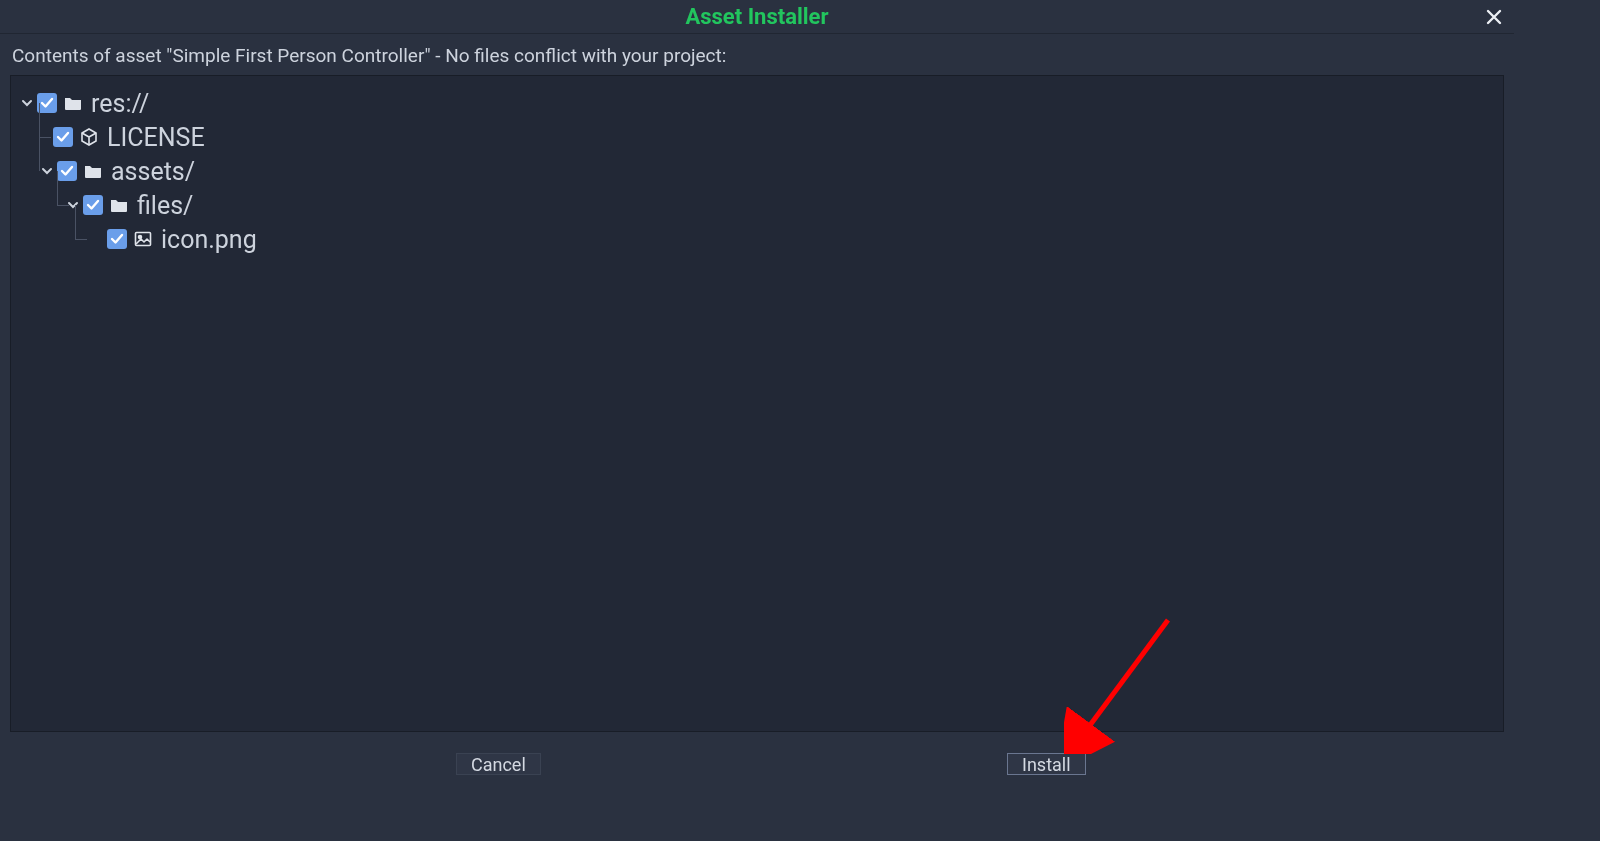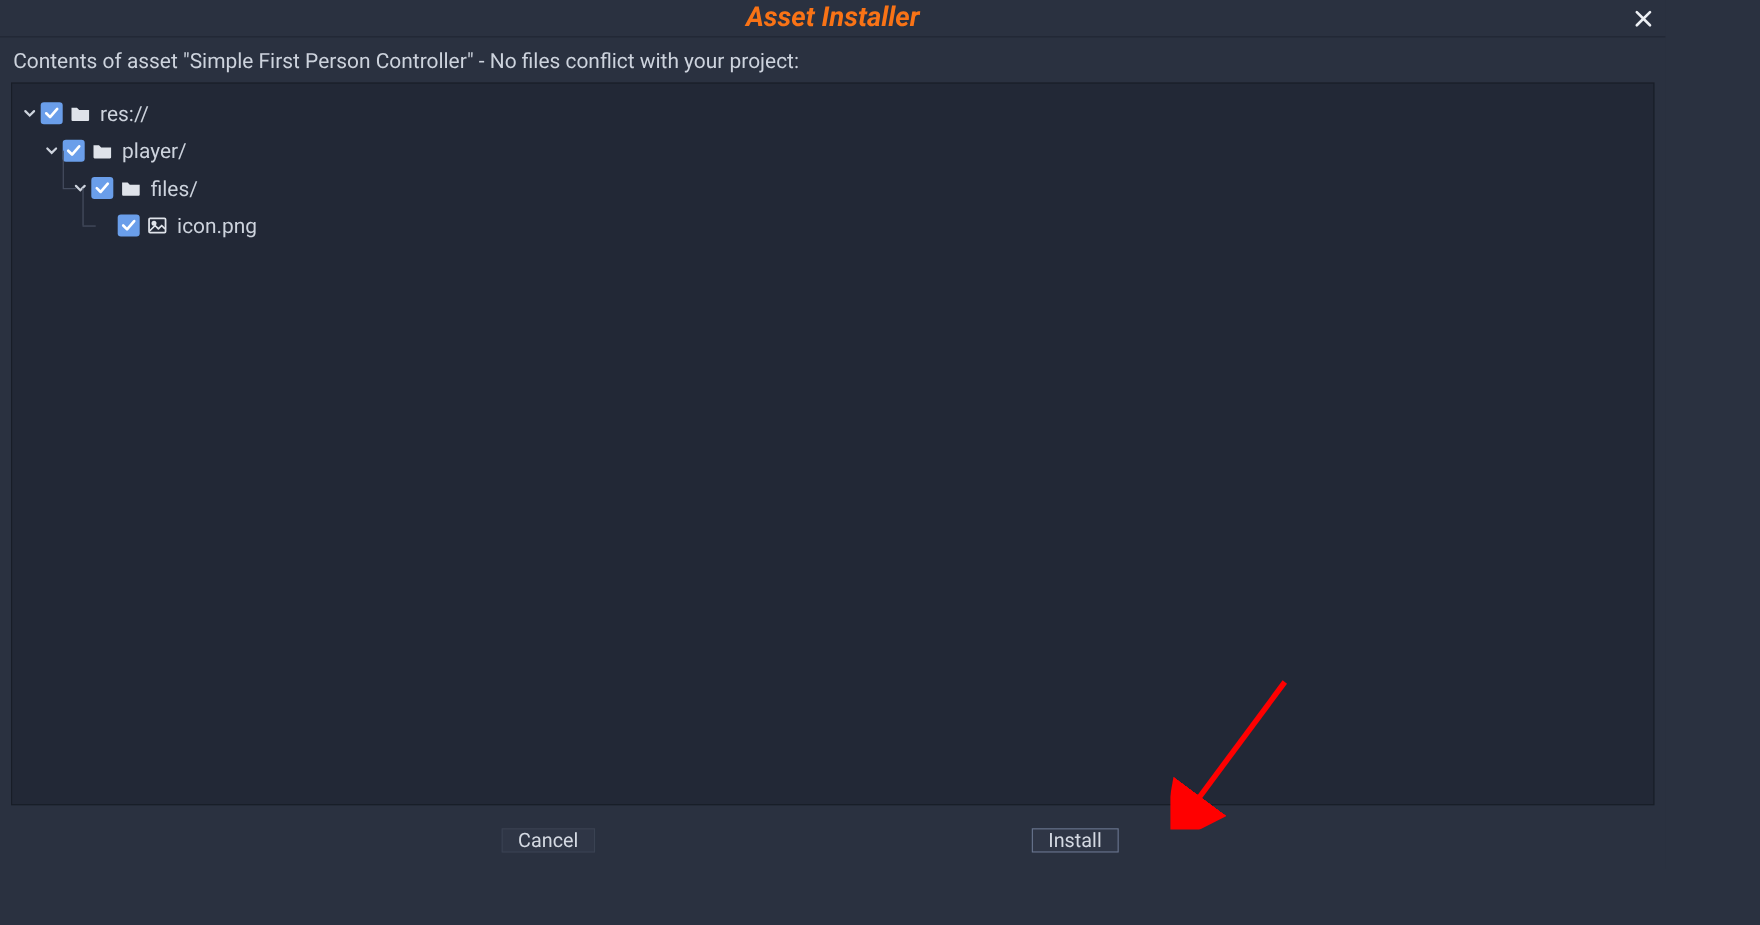--- a/index.html
+++ b/index.html
@@ -22,24 +22,23 @@
   }
   .titlebar {
     height: 34px;
     position: relative;
     display: flex;
     align-items: center;
     justify-content: center;
     border-bottom: 1px solid #202632;
   }
   .title {
-    font-size: 25px;
+    font-size: 22px;
     font-weight: 700;
-    color: #f97316;
-    font-style: italic;
+    color: #22c55e;
   }
   .close-btn {
     position: absolute;
     right: 8px; top: 5px;
     width: 24px; height: 24px;
     display: flex; align-items: center; justify-content: center;
     cursor: pointer;
     color: #eceff4;
   }
   .subtitle {
@@ -52,21 +51,21 @@
     flex: 1;
     border: 1px solid #181d27;
     background: #222836;
     padding: 10px 6px;
     overflow: auto;
   }
   .tree-row {
     display: flex;
     align-items: center;
     height: 34px;
-    font-size: 19px;
+    font-size: 25px;
     color: #cdd3dd;
     white-space: nowrap;
   }
   .ind { display:inline-block; height:1px; }
   .expander {
     width: 16px; height: 16px;
     display: inline-flex; align-items:center; justify-content:center;
     margin-right: 2px;
     cursor: pointer;
     color: #cdd3dd;
@@ -105,21 +104,21 @@
     font-size: 18px;
     display: inline-flex;
     align-items: center;
     justify-content: center;
     cursor: pointer;
   }
   .btn.install {
     border: 1px solid #6a7690;
   }
   .cancel-pos { position:absolute; left: 456px; }
-  .install-pos { position:absolute; left: 938px; }
+  .install-pos { position:absolute; left: 1007px; }
 
   
   .arrow-anno {
     position: absolute;
     left: 1064px;
     top: 614px;
     pointer-events: none;
   }
 
   
@@ -172,39 +171,55 @@
       </span>
       <span class="file-icon">
         <svg width="18" height="18" viewBox="0 0 18 18">
             <path d="M1 4 h5 l2 2 h9 v9 a1 1 0 0 1 -1 1 H2 a1 1 0 0 1 -1 -1 Z" fill="currentColor"></path>
           </svg>
       </span>
       <span>res://</span>
     </div>
 
 
+    <div class="tree-row">
+      <span class="ind" style="width:22px"></span>
+      <span class="connector mid" style="width:14px;height:34px;display:inline-block"></span>
+      <span class="checkbox">
+        <svg width="14" height="14" viewBox="0 0 14 14">
+            <path d="M2 7 L5.5 10.5 L12 3" stroke="#fff" stroke-width="2.4" fill="none" stroke-linecap="round" stroke-linejoin="round"></path>
+          </svg>
+      </span>
+      <span class="file-icon">
+        <svg width="18" height="18" viewBox="0 0 18 18" fill="none" stroke="currentColor" stroke-width="1.6">
+            <path d="M9 1 L16 5 V13 L9 17 L2 13 V5 Z"></path>
+            <path d="M2 5 L9 9 L16 5 M9 9 V17"></path>
+          </svg>
+      </span>
+      <span>LICENSE</span>
+    </div>
 
     <div class="tree-row">
       <span class="ind" style="width:22px"></span>
       <span class="expander">
         <svg width="12" height="12" viewBox="0 0 12 12">
             <path d="M2 4 L6 8 L10 4" stroke="currentColor" stroke-width="2" fill="none" stroke-linecap="round"></path>
           </svg>
       </span>
       <span class="checkbox">
         <svg width="14" height="14" viewBox="0 0 14 14">
             <path d="M2 7 L5.5 10.5 L12 3" stroke="#fff" stroke-width="2.4" fill="none" stroke-linecap="round" stroke-linejoin="round"></path>
           </svg>
       </span>
       <span class="file-icon">
         <svg width="18" height="18" viewBox="0 0 18 18">
             <path d="M1 4 h5 l2 2 h9 v9 a1 1 0 0 1 -1 1 H2 a1 1 0 0 1 -1 -1 Z" fill="currentColor"></path>
           </svg>
       </span>
-      <span>player/</span>
+      <span>assets/</span>
     </div>
 
     <div class="tree-row">
       <span class="ind" style="width:40px"></span>
       <span class="connector" style="width:14px;height:34px;display:inline-block"></span>
       <span class="expander" style="margin-left:-6px">
         <svg width="12" height="12" viewBox="0 0 12 12">
             <path d="M2 4 L6 8 L10 4" stroke="currentColor" stroke-width="2" fill="none" stroke-linecap="round"></path>
           </svg>
       </span>

